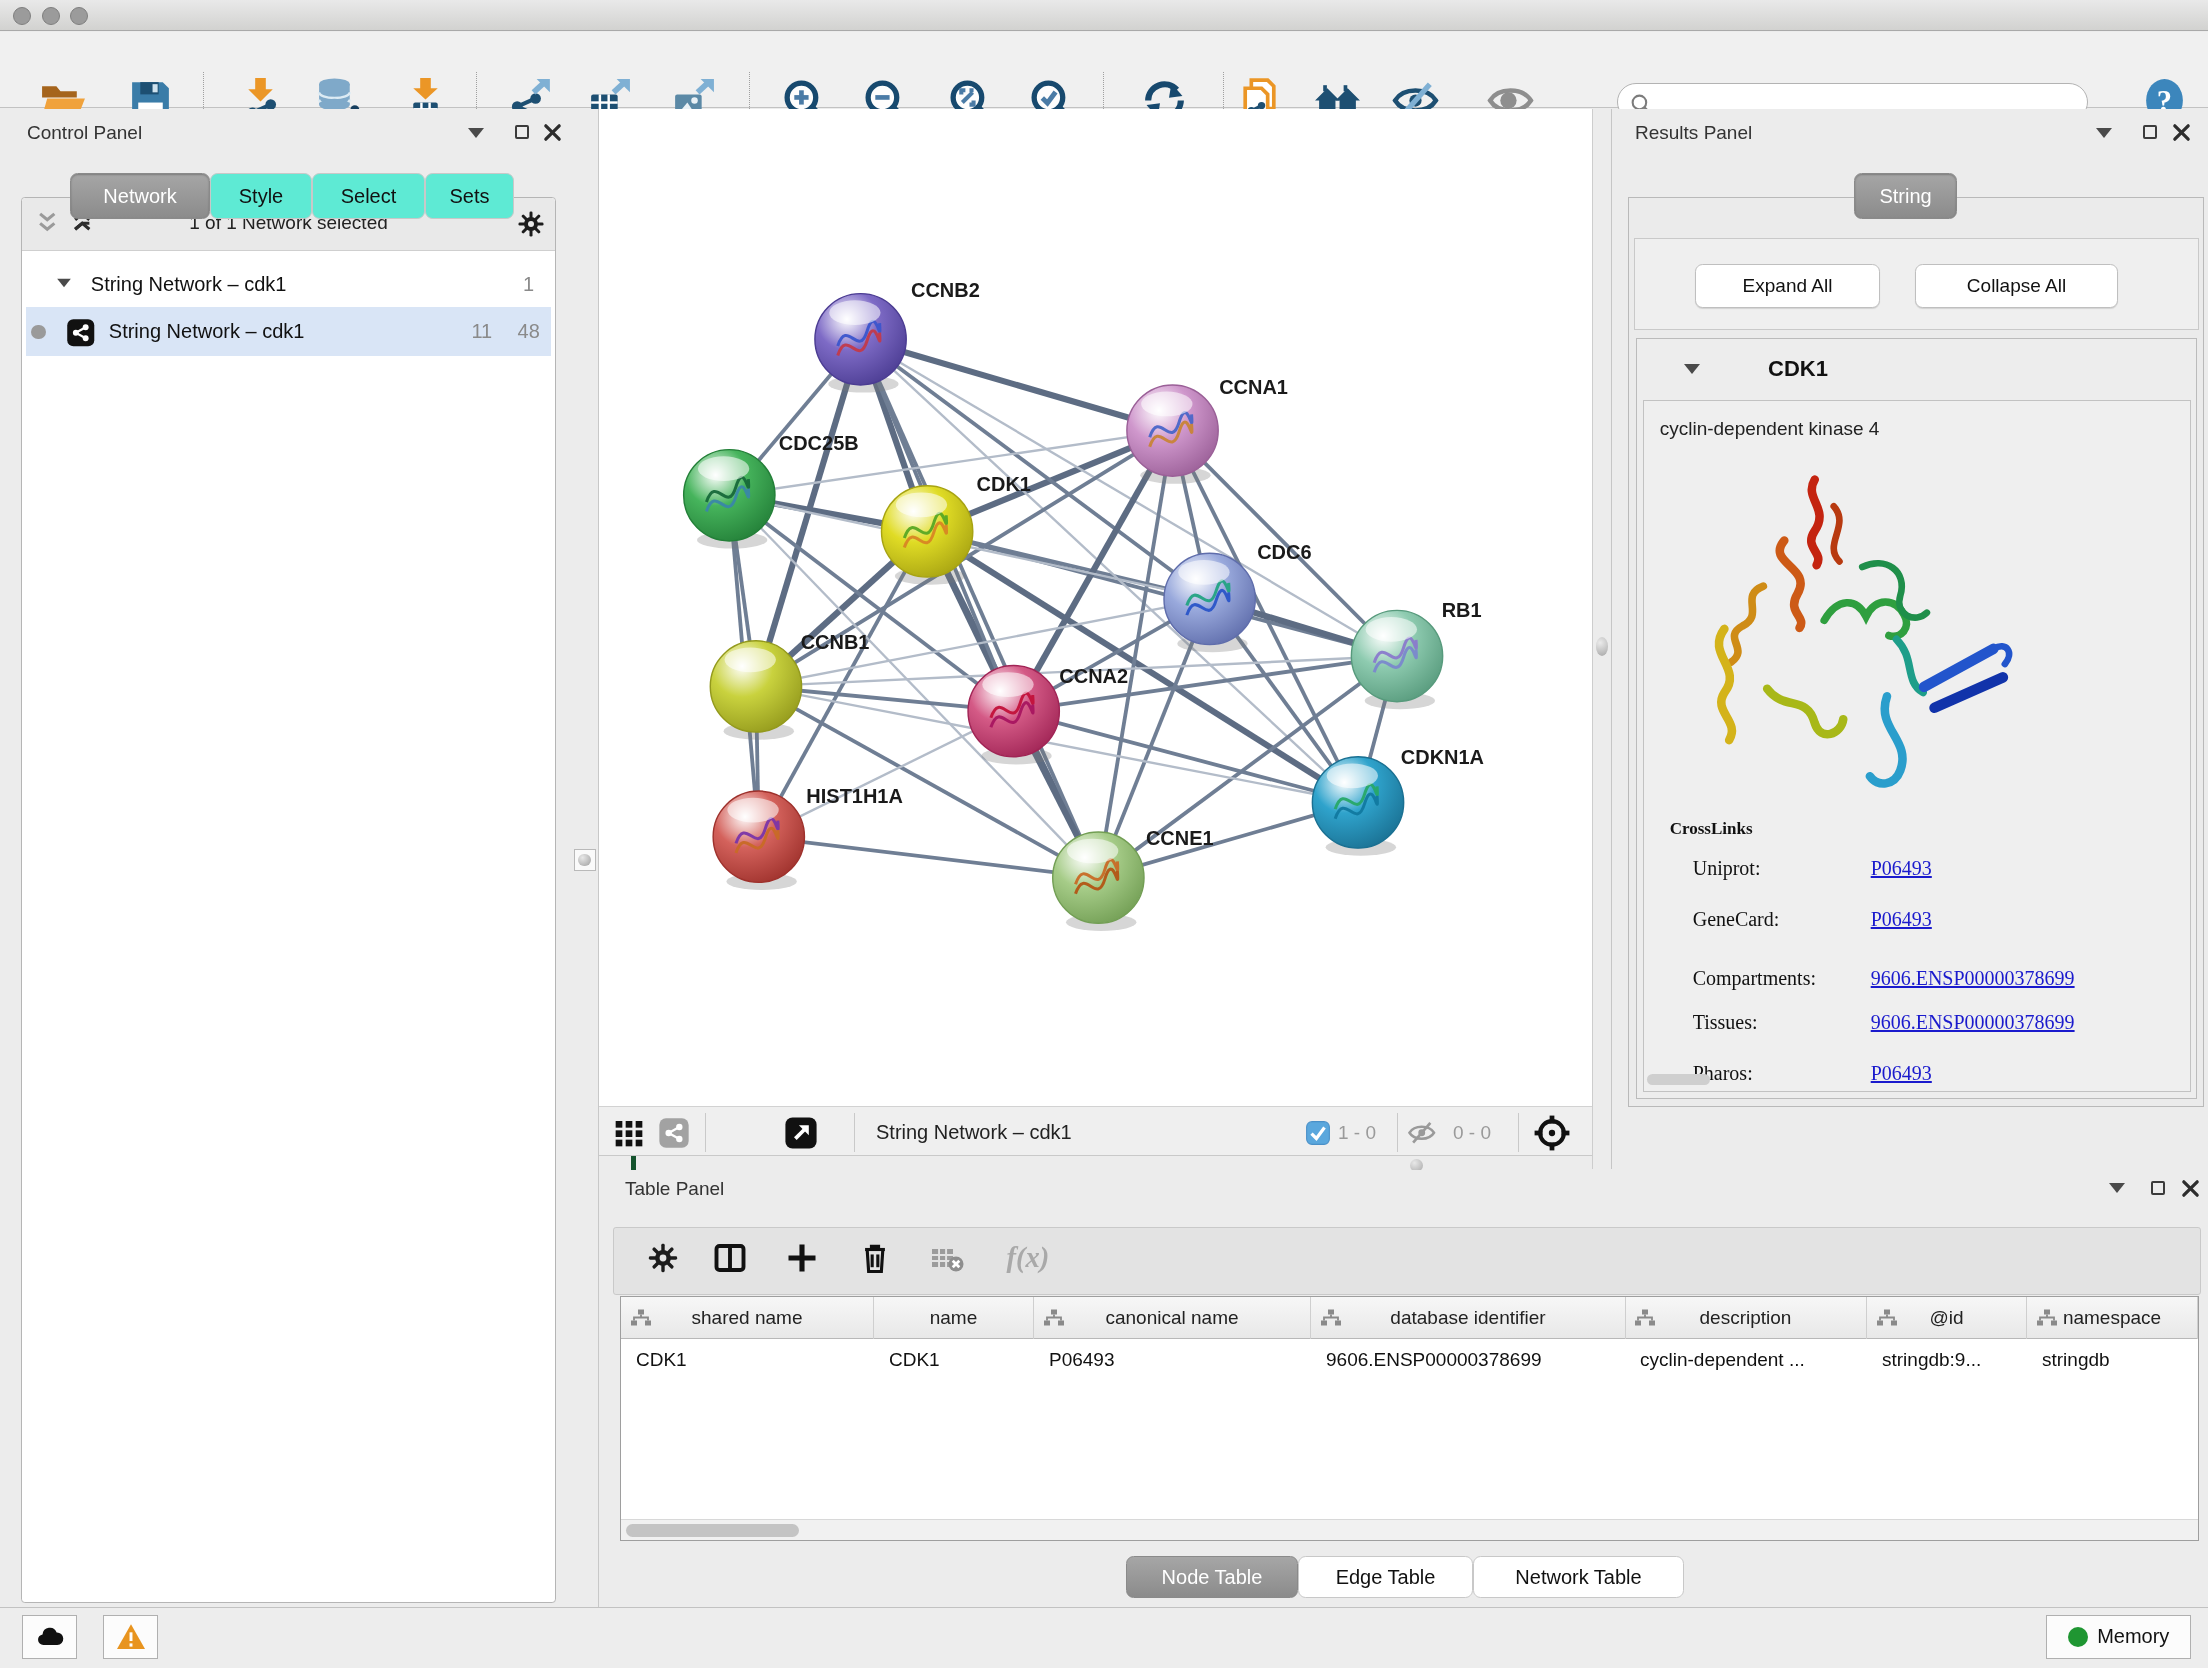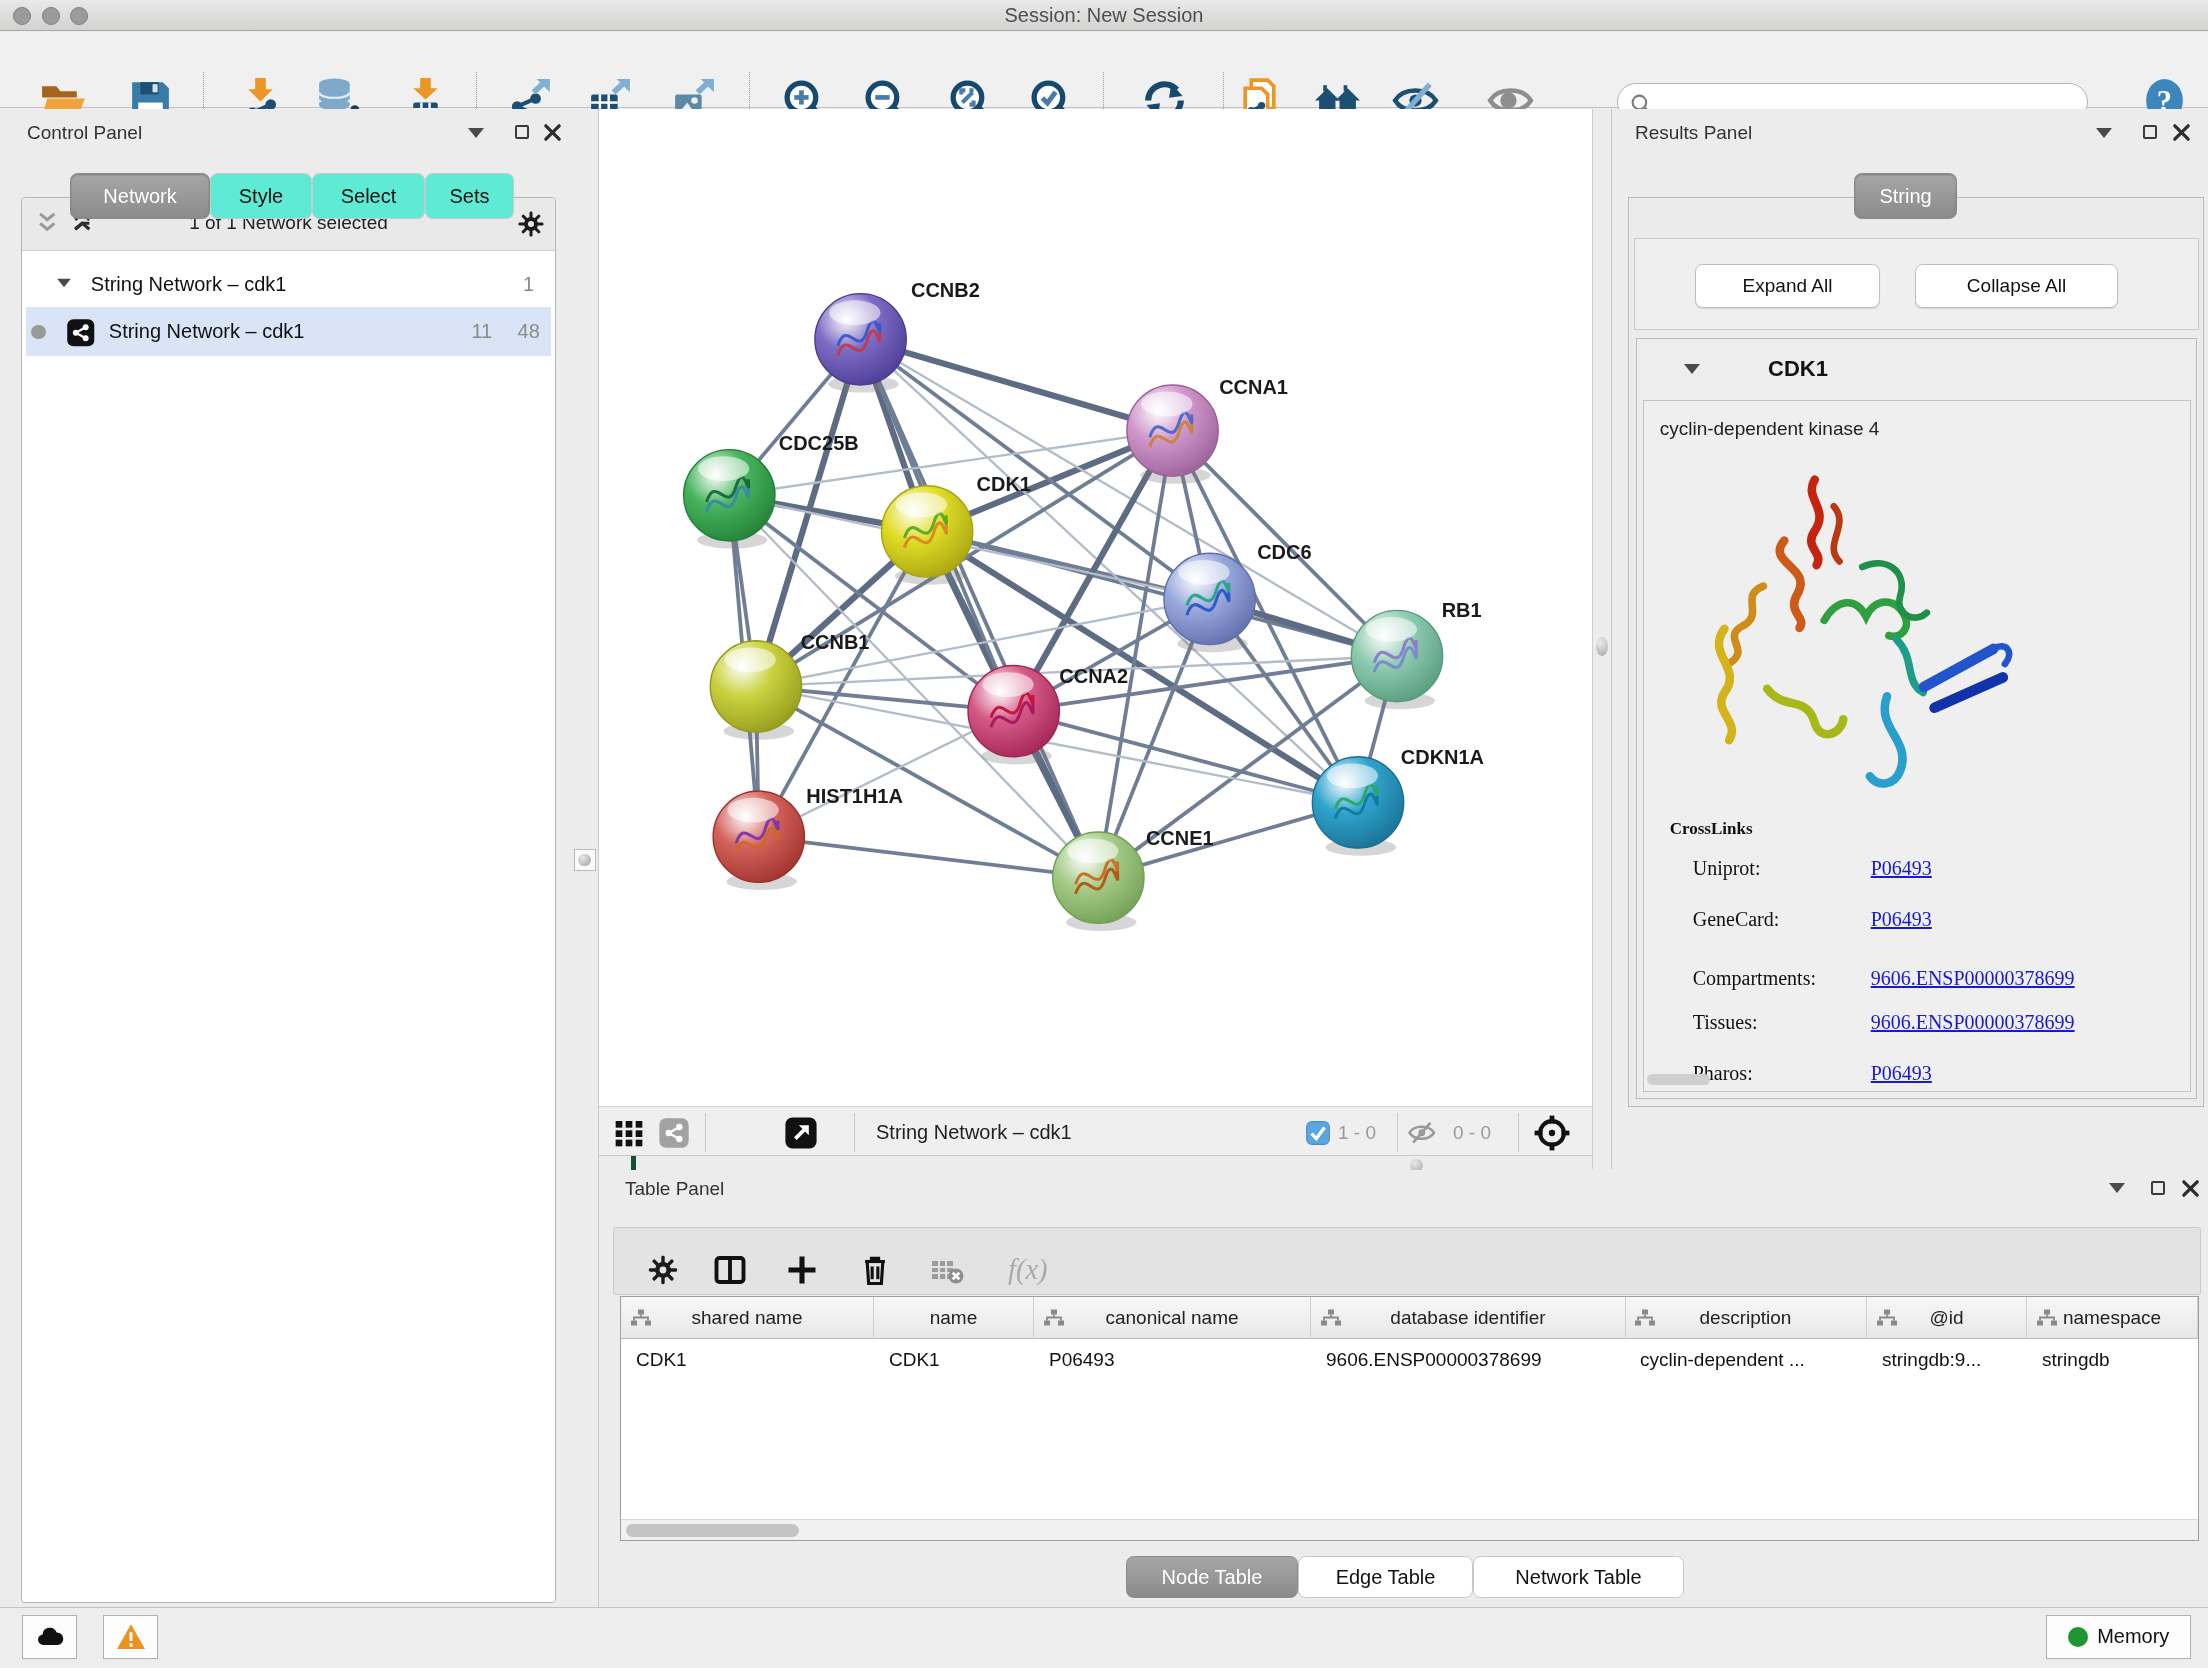--- a/index.html
+++ b/index.html
@@ -106,22 +106,22 @@
   .xl-value { position:absolute; left:227px; font-size:20px; color:#1a1acd;
     text-decoration:underline; }
   #rp-mini-scroll { position:absolute; left:2.9px; bottom:5.7px; width:63px; height:11.4px;
     background:#cfcfcf; border-radius:5.7px; }
 
   
   #table-panel { position:absolute; left:599px; top:1170px; width:1609px; height:438px;
     background:#ececec; }
   #tp-toolbar { position:absolute; left:14.3px; top:57px; width:1588px; height:68px;
     background:#e3e3e3; border:1px solid #c9c9c9; border-radius:2.9px; }
-  .tp-icon { position:absolute; top:23px; width:38px; height:38px; display:flex;
-    align-items:center; justify-content:center; }
+  .tp-icon { position:absolute; top:11px; width:38px; height:38px; display:flex;
+    align-items:center; justify-content:center;font-weight:bold; }
   #fx-label { font-family:"Liberation Serif", serif; font-style:italic; font-size:28.5px;
     color:#a9a9a9; }
   #tp-table { position:absolute; left:21px; top:126px; width:1579px; height:245px;
     background:#fff; border:1px solid #9e9e9e; overflow:hidden; }
   #tp-header { position:absolute; left:0; top:0; width:100%; height:42px;
     background:linear-gradient(#f7f7f7,#e8e8e8); border-bottom:1px solid #b8b8b8; }
   .th { position:absolute; top:0; height:42px; border-right:1px solid #cfcfcf;
     font-size:19px; color:#222; text-align:center; line-height:42px; overflow:hidden; }
   .th svg { position:absolute; left:7.6px; top:11.4px; }
   .td { position:absolute; font-size:19px; color:#111; padding-left:15px; line-height:41px;
@@ -144,21 +144,20 @@
   #memory-btn { left:2046px; width:145px; font-size:20px; color:#111; gap:9.5px; }
   #memory-dot { width:20px; height:20px; border-radius:50%; }
 </style>
 </head>
 <body>
 
 <div id="titlebar">
   <div class="traffic" style="left:13.3px"></div>
   <div class="traffic" style="left:42px"></div>
   <div class="traffic" style="left:70px"></div>
-  <div id="window-title">Session: New Session</div>
 </div>
 
 <div id="toolbar">
   <div class="tbtn" style="left:36px">
     <svg viewBox="0 0 24 24">
       <path d="M2 5h7l2 2.5h8v3H2z" fill="#a5641c"></path>
         <path d="M2 20l2.5-9H23l-3.5 9z" fill="#f0a23c"></path>
     </svg>
     </div>
   <div class="tbtn" style="left:124px">

